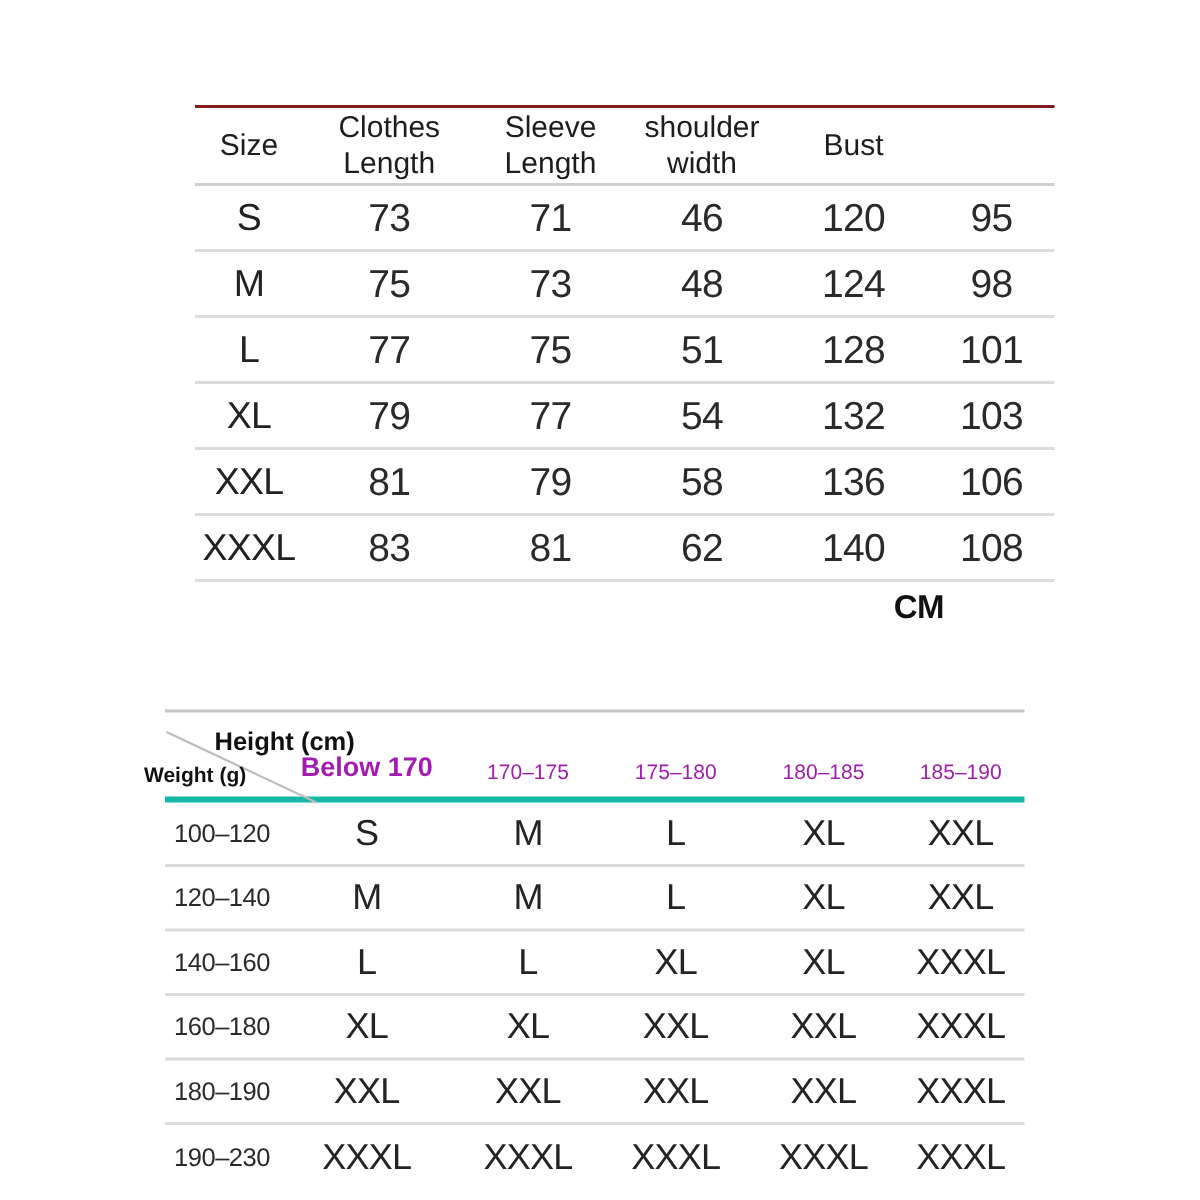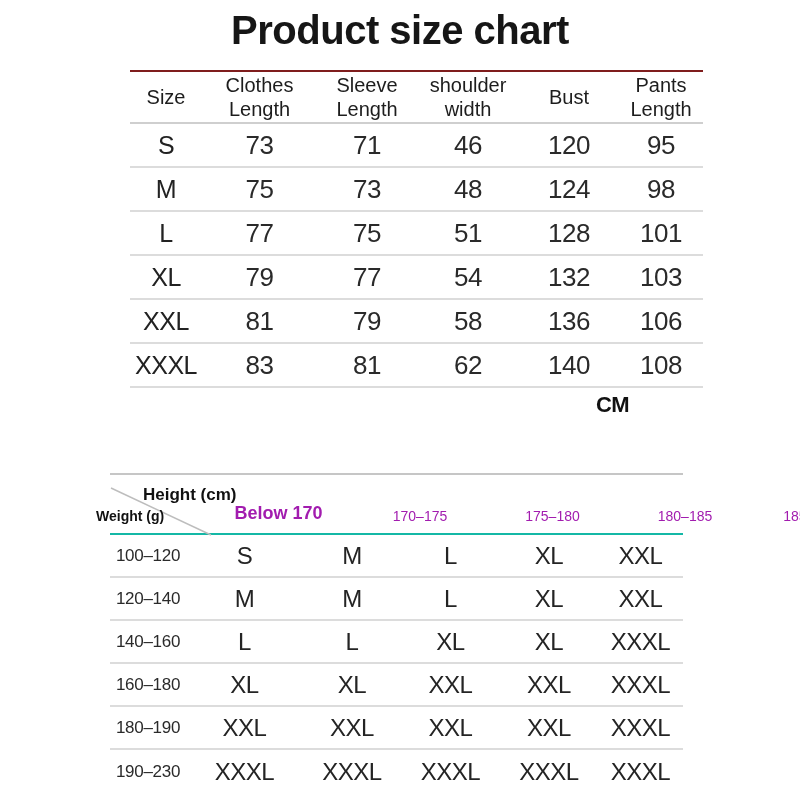--- a/index.html
+++ b/index.html
@@ -18,21 +18,21 @@
   .hcell { text-align:center; font-size:20px; line-height:24px; color:#1d1d1d; }
   .sizecell { text-align:center; font-size:25px; letter-spacing:-0.5px; color:#222; }
   .numcell { text-align:center; font-size:26px; letter-spacing:-0.5px; color:#2a2a2a; }
 
   .unit { position:absolute; top:392px; left:570px; width:85px; text-align:center;
           font-size:22px; font-weight:bold; letter-spacing:-0.5px; color:#111; }
 
   
   .fit-table { position:absolute; top:473px; left:110px; width:573px; border-top:2px solid #c6c6c6; }
   .fit-table .row { display:grid; grid-template-columns:76px 117px 98px 99px 98px 85px; }
-  .fit-table .row.header { height:60px; border-bottom:2px solid #14b8a6;gap:34px; }
+  .fit-table .row.header { height:60px; border-bottom:4px solid #14b8a6; }
   .fit-table .row.data { height:43px; border-bottom:2px solid #dcdcdc; align-items:center; }
   .fit-table .row.data:last-child { border-bottom:none; }
   .fit-hcell { display:flex; align-items:flex-end; justify-content:center; padding-bottom:9px;
                font-size:14px; color:#a21caf; }
   .fit-hcell.bold { font-weight:bold; font-size:18px; color:#a21caf; }
   .weightcell { text-align:center; font-size:17px; letter-spacing:-0.3px; color:#2a2a2a; }
   .fitval { text-align:center; font-size:24px; letter-spacing:-0.5px; color:#242424; }
 
   
   .diag { position:relative; overflow:visible; }
@@ -40,30 +40,28 @@
   .corner-top { position:absolute; top:10px; left:33px; font-size:17px; font-weight:bold;
                 white-space:nowrap; color:#111; }
   .corner-bottom { position:absolute; top:33px; left:-14px; font-size:14px; font-weight:bold;
                    white-space:nowrap; color:#111; }
 </style>
 </head>
 <body>
 
 <div class="page">
 
-  <div class="title">Product size chart</div>
 
   <div class="size-table">
     <div class="row header">
       <div class="hcell">Size</div>
       <div class="hcell">Clothes Length</div>
       <div class="hcell">Sleeve Length</div>
       <div class="hcell">shoulder width</div>
       <div class="hcell">Bust</div>
-      <div class="hcell">Pants Length</div>
     </div>
 
     <div class="row data">
       <div class="sizecell">S</div>
       <div class="numcell">73</div>
       <div class="numcell">71</div>
       <div class="numcell">46</div>
       <div class="numcell">120</div>
       <div class="numcell">95</div>
     </div>

